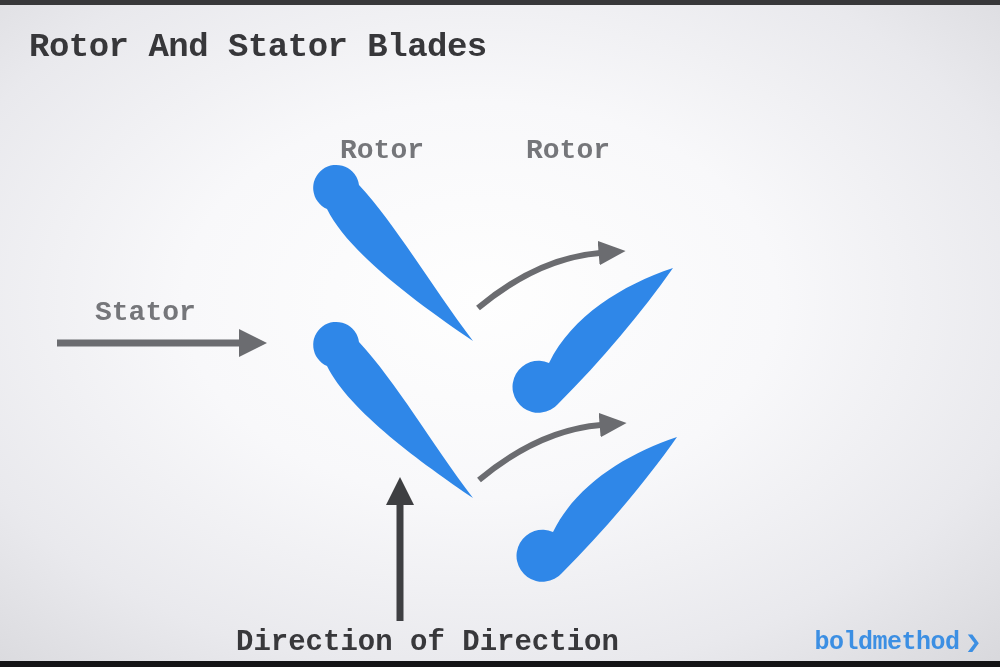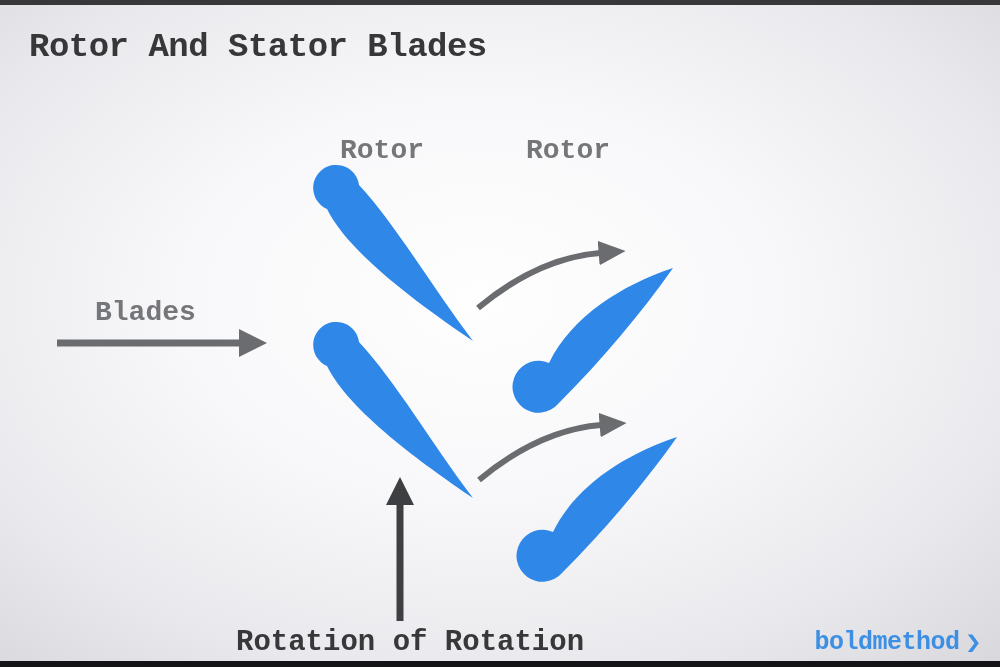--- a/index.html
+++ b/index.html
@@ -113,23 +113,23 @@
     <line x1="400" y1="621" x2="400" y2="503" stroke-width="7" stroke="#3e3f42"></line>
     <polygon points="386,505 414,505 400,477" fill="#3e3f42"></polygon>
   </svg>
 
   <div class="txt slide-title">Rotor And Stator Blades</div>
 
   <div class="txt blade-label rotor">Rotor</div>
 
   <div class="txt blade-label stator">Rotor</div>
 
-  <div class="txt airflow-label">Blades</div>
+  <div class="txt airflow-label">Stator</div>
 
-  <div class="txt direction-label">Rotation of Rotation</div>
+  <div class="txt direction-label">Direction of Direction</div>
 
   <div class="brand">
     <span class="brand-name">boldmethod</span>
     <span class="brand-chevron">❯</span>
   </div>
 
   <div class="edge-bar bottom"></div>
 
 </div>
 

